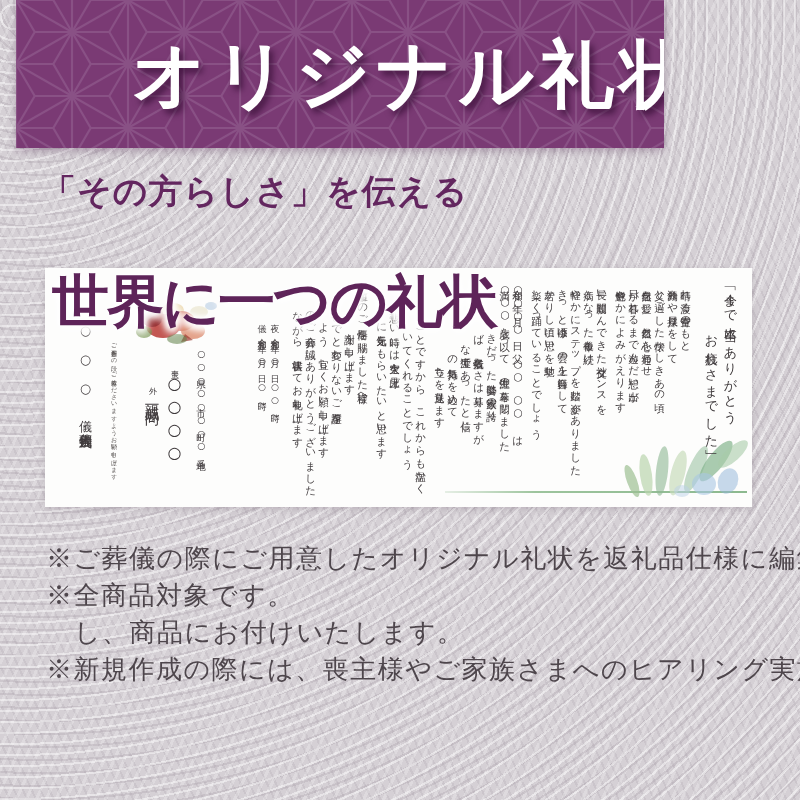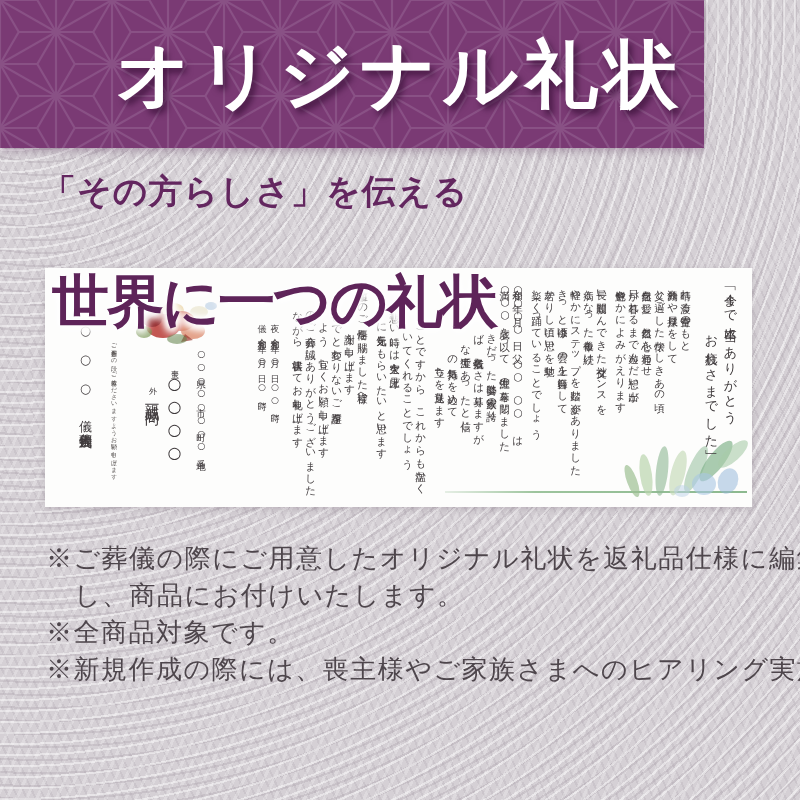--- a/index.html
+++ b/index.html
@@ -6,21 +6,21 @@
   body{width:800px;height:800px;overflow:hidden;font-family:"DejaVu Serif","Liberation Serif",serif;}
   .page{position:relative;width:800px;height:800px;
     background-color:#d5d0d5;
     background-image:
       repeating-radial-gradient(circle at 13px 17px, rgba(255,255,255,.45) 0 2px, rgba(255,255,255,0) 2px 11px),
       repeating-radial-gradient(circle at 41px 5px, rgba(168,158,168,.30) 0 2px, rgba(168,158,168,0) 2px 13px),
       repeating-linear-gradient(115deg, rgba(255,255,255,.22) 0 3px, rgba(255,255,255,0) 3px 9px),
       repeating-linear-gradient(65deg, rgba(150,140,152,.16) 0 2px, rgba(150,140,152,0) 2px 8px);
   }
   
-  .header{position:absolute;left:0;top:0;width:704px;height:148px;background:#7a3a74;overflow:hidden;
+  .header{position:absolute;left:16px;top:0;width:648px;height:148px;background:#7a3a74;overflow:hidden;
     box-shadow:0 3px 9px rgba(80,40,80,.35);}
   .header svg{position:absolute;left:0;top:0;}
   .header-title{position:absolute;left:0;top:0;width:800px;height:148px;display:flex;align-items:center;justify-content:center;
     color:#ffffff;font-size:74px;font-weight:bold;letter-spacing:6px;padding-top:2px;
     text-shadow:4px 5px 6px rgba(40,5,40,.6);}
   
   .tagline1{position:absolute;left:42px;top:169px;color:#63265f;font-size:34px;font-weight:bold;letter-spacing:1px;z-index:2;}
   .tagline2{position:absolute;left:52px;top:264px;color:#5e2459;font-size:57px;font-weight:bold;letter-spacing:-2px;z-index:6;
     text-shadow:0 0 6px #ffffff,0 0 10px #ffffff,2px 2px 8px #ffffff,-2px 2px 8px #ffffff,0 4px 10px #ffffff;}
   
@@ -142,18 +142,18 @@
       <ellipse cx="104" cy="22" rx="8" ry="25" fill="#85b58e" opacity="0.7" transform="rotate(38 104 22)"></ellipse>
       <ellipse cx="121" cy="15" rx="7" ry="19" fill="#a9cba8" opacity="0.6" transform="rotate(48 121 15)"></ellipse>
       <ellipse cx="92" cy="45" rx="12" ry="11" fill="#a9c6e2" opacity="0.6"></ellipse>
       <ellipse cx="116" cy="42" rx="10" ry="13" fill="#8fb3d8" opacity="0.5" transform="rotate(20 116 42)"></ellipse>
       <ellipse cx="70" cy="52" rx="8" ry="6" fill="#bcd2e8" opacity="0.5"></ellipse>
     </svg>
   </div>
 
   <div class="notes">
       <div class="note-line">※ご葬儀の際にご用意したオリジナル礼状を返礼品仕様に編集</div>
+      <div class="note-line">※全商品対象です。</div>
       <div class="note-line cont">し、商品にお付けいたします。</div>
-      <div class="note-line">※全商品対象です。</div>
       <div class="note-line">※新規作成の際には、喪主様やご家族さまへのヒアリング実施</div>
     </div>
 
 </div>
 
 </body></html>

